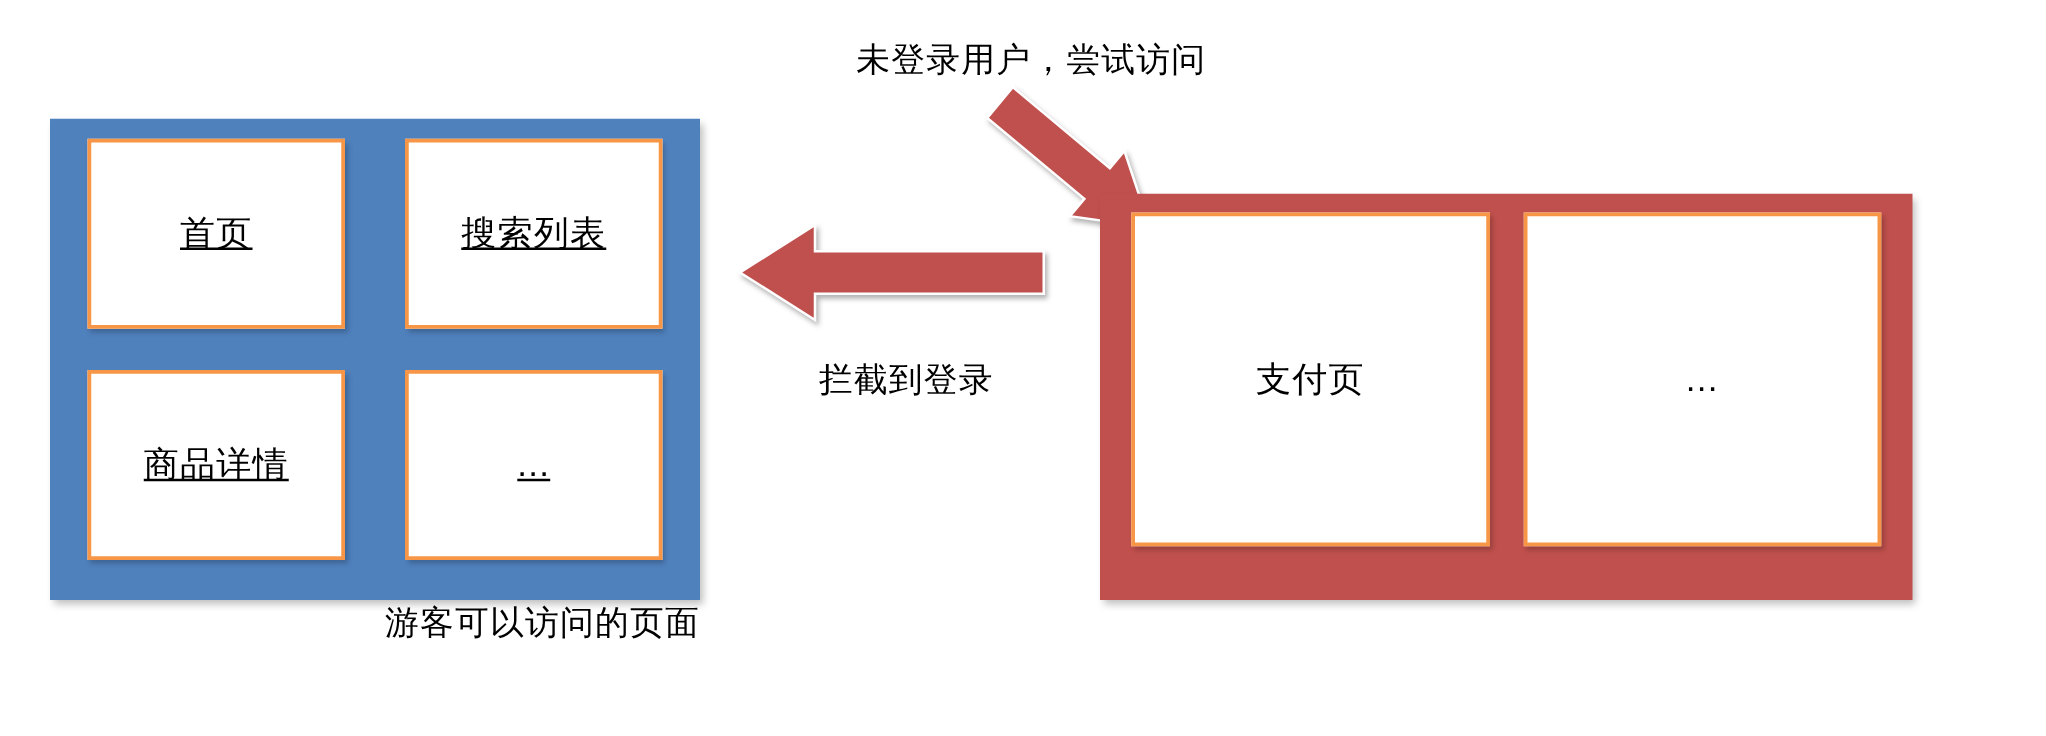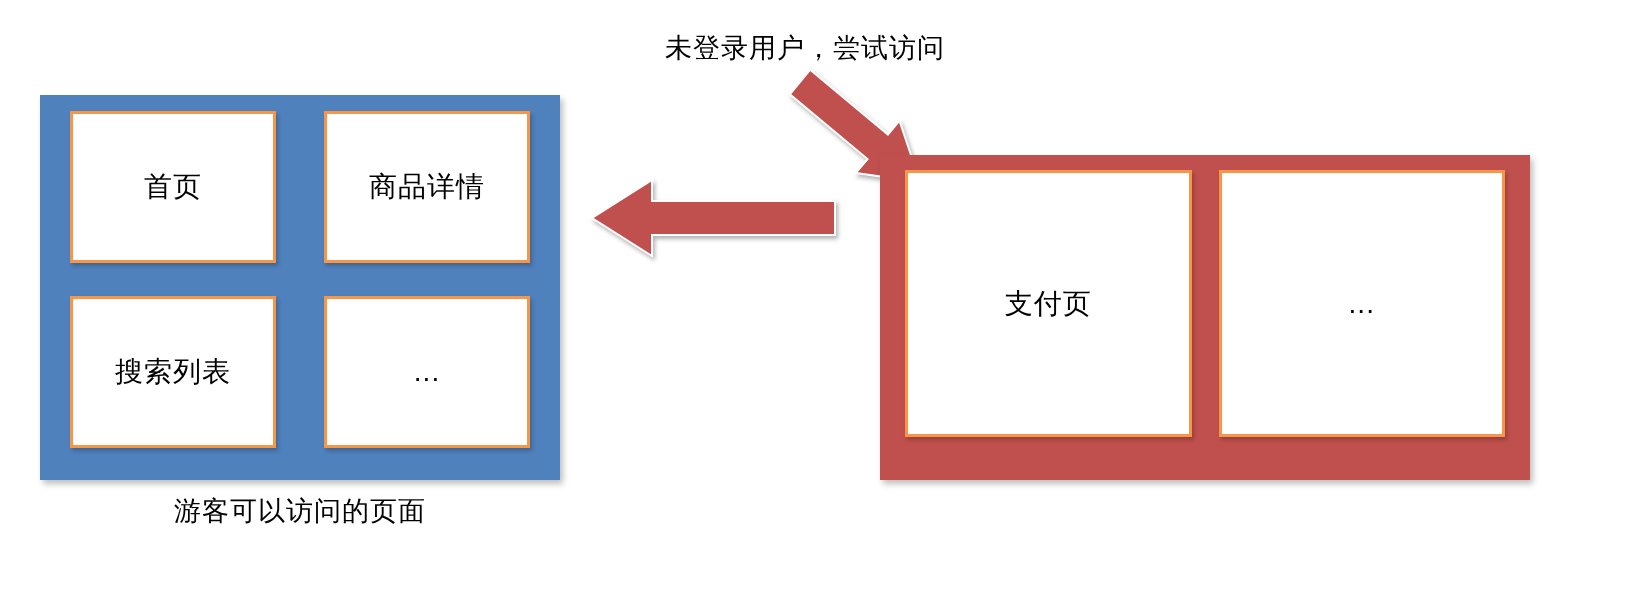--- a/index.html
+++ b/index.html
@@ -9,71 +9,73 @@
     --node-fill:#ffffff;
     --arrow-fill:#c0504d;
     --text:#000000;
   }
   *{margin:0;padding:0;box-sizing:border-box;}
   html,body{width:1637px;height:589px;background:#ffffff;overflow:hidden;
     font-family:"Liberation Sans","DejaVu Sans",sans-serif;color:var(--text);}
   .canvas{position:relative;width:1637px;height:589px;background:#ffffff;}
 
   .annotation{position:absolute;text-align:center;font-size:27px;letter-spacing:1px;}
-  .top-label{left:580px;top:30px;width:450px;}
+  .top-label{left:600px;top:30px;width:450px;}
   .intercept-label{left:595px;top:286px;width:260px;}
 
   .panel{position:absolute;box-shadow:3px 4px 6px rgba(0,0,0,0.25);}
   .guest-panel{
     left:40px;top:95px;width:520px;height:385px;
     background:var(--guest-panel);
     display:grid;grid-template-columns:1fr 1fr;
     column-gap:48px;row-gap:33px;
     padding:16px 30px 32px 30px;
+    text-decoration:underline;
   }
   .auth-panel{
     left:880px;top:155px;width:650px;height:325px;
     background:var(--auth-panel);
     display:flex;gap:27px;align-items:flex-start;
     padding:15px 25px 43px 25px;
   }
   .page-box{
     background:var(--node-fill);
     border:3px solid var(--node-border);
     display:flex;align-items:center;justify-content:center;
     font-size:28px;letter-spacing:1px;
     box-shadow:2px 3px 4px rgba(0,0,0,0.22);
   }
   .auth-panel .page-box{flex:1;height:267px;}
 
-  .caption{position:absolute;top:493px;text-align:center;font-size:27px;letter-spacing:1px;}
+  .caption{position:absolute;top:480px;text-align:right;font-size:27px;letter-spacing:1px;}
   .guest-caption{left:40px;width:520px;}
   .auth-caption{left:880px;width:650px;}
 
   .arrows{position:absolute;left:0;top:0;width:1637px;height:589px;pointer-events:none;}
   .arrow{fill:var(--arrow-fill);stroke:#ffffff;stroke-width:2;
     filter:drop-shadow(2px 3px 2px rgba(0,0,0,0.3));}
 </style>
 </head>
 <body>
 
 <div class="canvas">
 
   <div class="annotation top-label">未登录用户，尝试访问</div>
 
+  <div class="annotation intercept-label">拦截到登录</div>
 
   <svg class="arrows" viewBox="0 0 1637 589" xmlns="http://www.w3.org/2000/svg">
     <polygon class="arrow" points="810.2,69.7 887.9,134.5 899.5,120.7 920,182 855.9,172.9 867.5,159.1 789.8,94.3"></polygon>
     <polygon class="arrow" points="835,201 652,201 652,180 592,218 652,256 652,235 835,235"></polygon>
   </svg>
 
   <div class="panel guest-panel">
     <div class="page-box">首页</div>
+    <div class="page-box">搜索列表</div>
     <div class="page-box">商品详情</div>
-    <div class="page-box">搜索列表</div>
     <div class="page-box">...</div>
   </div>
 
   <div class="caption guest-caption">游客可以访问的页面</div>
 
   <div class="panel auth-panel">
     <div class="page-box">支付页</div>
     <div class="page-box">...</div>
   </div>
 

